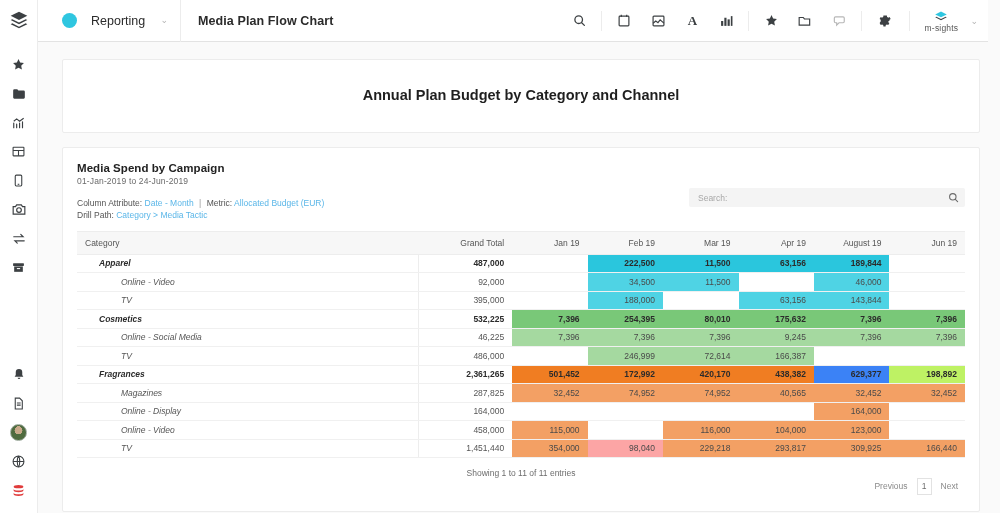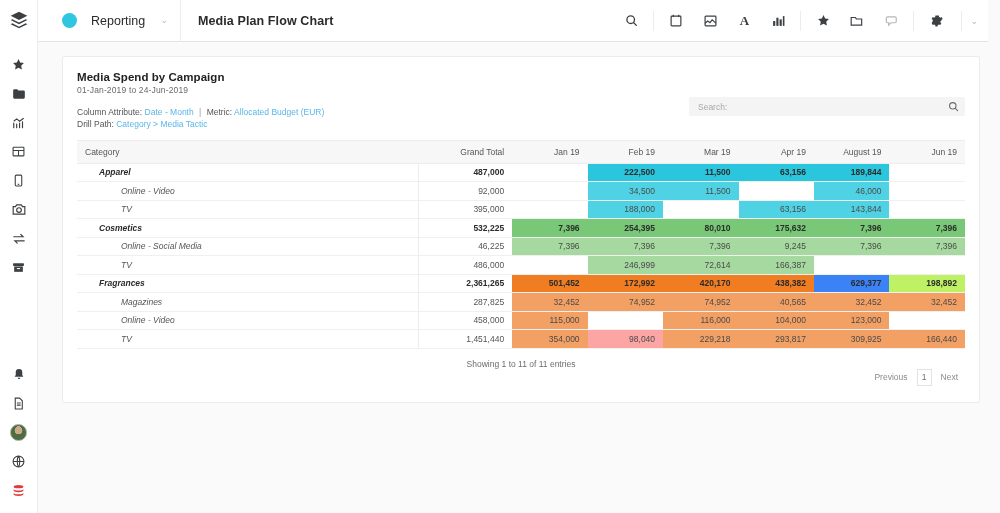--- a/index.html
+++ b/index.html
@@ -280,26 +280,36 @@
             <path d="M6 3h13a2 2 0 012 2v6a2 2 0 01-2 2h-7l-4 4v-4H6a2 2 0 01-2-2V5a2 2 0 012-2z"></path>
           </svg>
       </div>
       <div class="tb-gap"></div>
       <div class="tb-ico">
         <svg width="13" height="13" viewBox="0 0 24 24" fill="#3c4043">
             <path d="M12 8a4 4 0 100 8 4 4 0 000-8zm9.4 4a7.4 7.4 0 00-.1-1.2l2.1-1.6-2-3.5-2.5 1a7.6 7.6 0 00-2.1-1.2l-.4-2.6H10l-.4 2.6a7.6 7.6 0 00-2.1 1.2l-2.5-1-2 3.5 2.1 1.6a7.4 7.4 0 000 2.4L3 16.8l2 3.5 2.5-1a7.6 7.6 0 002.1 1.2l.4 2.6h4l.4-2.6a7.6 7.6 0 002.1-1.2l2.5 1 2-3.5-2.1-1.6c.06-.4.1-.8.1-1.2z"></path>
           </svg>
       </div>
       <div class="tb-gap" style="margin-left:8px"></div>
+      <div class="tb-user">
+        <svg width="14" height="11" viewBox="0 0 24 19" fill="#3c4043">
+          <path d="M12 1L2 6l10 5 10-5-10-5z" fill="#2fc6e0"></path>
+          <path d="M2 11l10 5 10-5-2-1-8 4-8-4-2 1z" fill="#3c4043"></path>
+        </svg>
+        <span class="tb-user-name">m-sights</span>
+      </div>
       <span class="tb-user-caret" style="margin-right:10px">⌄</span>
     </div>
   </div>
 
   <div class="content">
 
+    <div class="card">
+      <div class="page-title">Annual Plan Budget by Category and Channel</div>
+    </div>
 
     <div class="panel">
       <div class="panel-head">
         <div class="rep-title">Media Spend by Campaign</div>
         <div class="rep-sub">01-Jan-2019 to 24-Jun-2019</div>
         <div class="rep-meta">
           <div>
             <span>Column Attribute:</span>
             <span class="lnk">Date - Month</span>
             <span class="pipe">|</span>
@@ -422,20 +432,30 @@
                 <td class="cat">Magazines</td>
                 <td class="gt">287,825</td>
                 <td class="dv" style="background: rgb(243, 160, 100);">32,452</td>
                 <td class="dv" style="background: rgb(243, 160, 100);">74,952</td>
                 <td class="dv" style="background: rgb(243, 160, 100);">74,952</td>
                 <td class="dv" style="background: rgb(243, 160, 100);">40,565</td>
                 <td class="dv" style="background: rgb(243, 160, 100);">32,452</td>
                 <td class="dv" style="background: rgb(243, 160, 100);">32,452</td>
               </tr>
               <tr class="lvl1">
+                <td class="cat">Online - Display</td>
+                <td class="gt">164,000</td>
+                <td class="dv"></td>
+                <td class="dv"></td>
+                <td class="dv"></td>
+                <td class="dv"></td>
+                <td class="dv" style="background: rgb(243, 160, 100);">164,000</td>
+                <td class="dv"></td>
+              </tr>
+              <tr class="lvl1">
                 <td class="cat">Online - Video</td>
                 <td class="gt">458,000</td>
                 <td class="dv" style="background: rgb(243, 160, 100);">115,000</td>
                 <td class="dv"></td>
                 <td class="dv" style="background: rgb(243, 160, 100);">116,000</td>
                 <td class="dv" style="background: rgb(243, 160, 100);">104,000</td>
                 <td class="dv" style="background: rgb(243, 160, 100);">123,000</td>
                 <td class="dv"></td>
               </tr>
               <tr class="lvl1">

